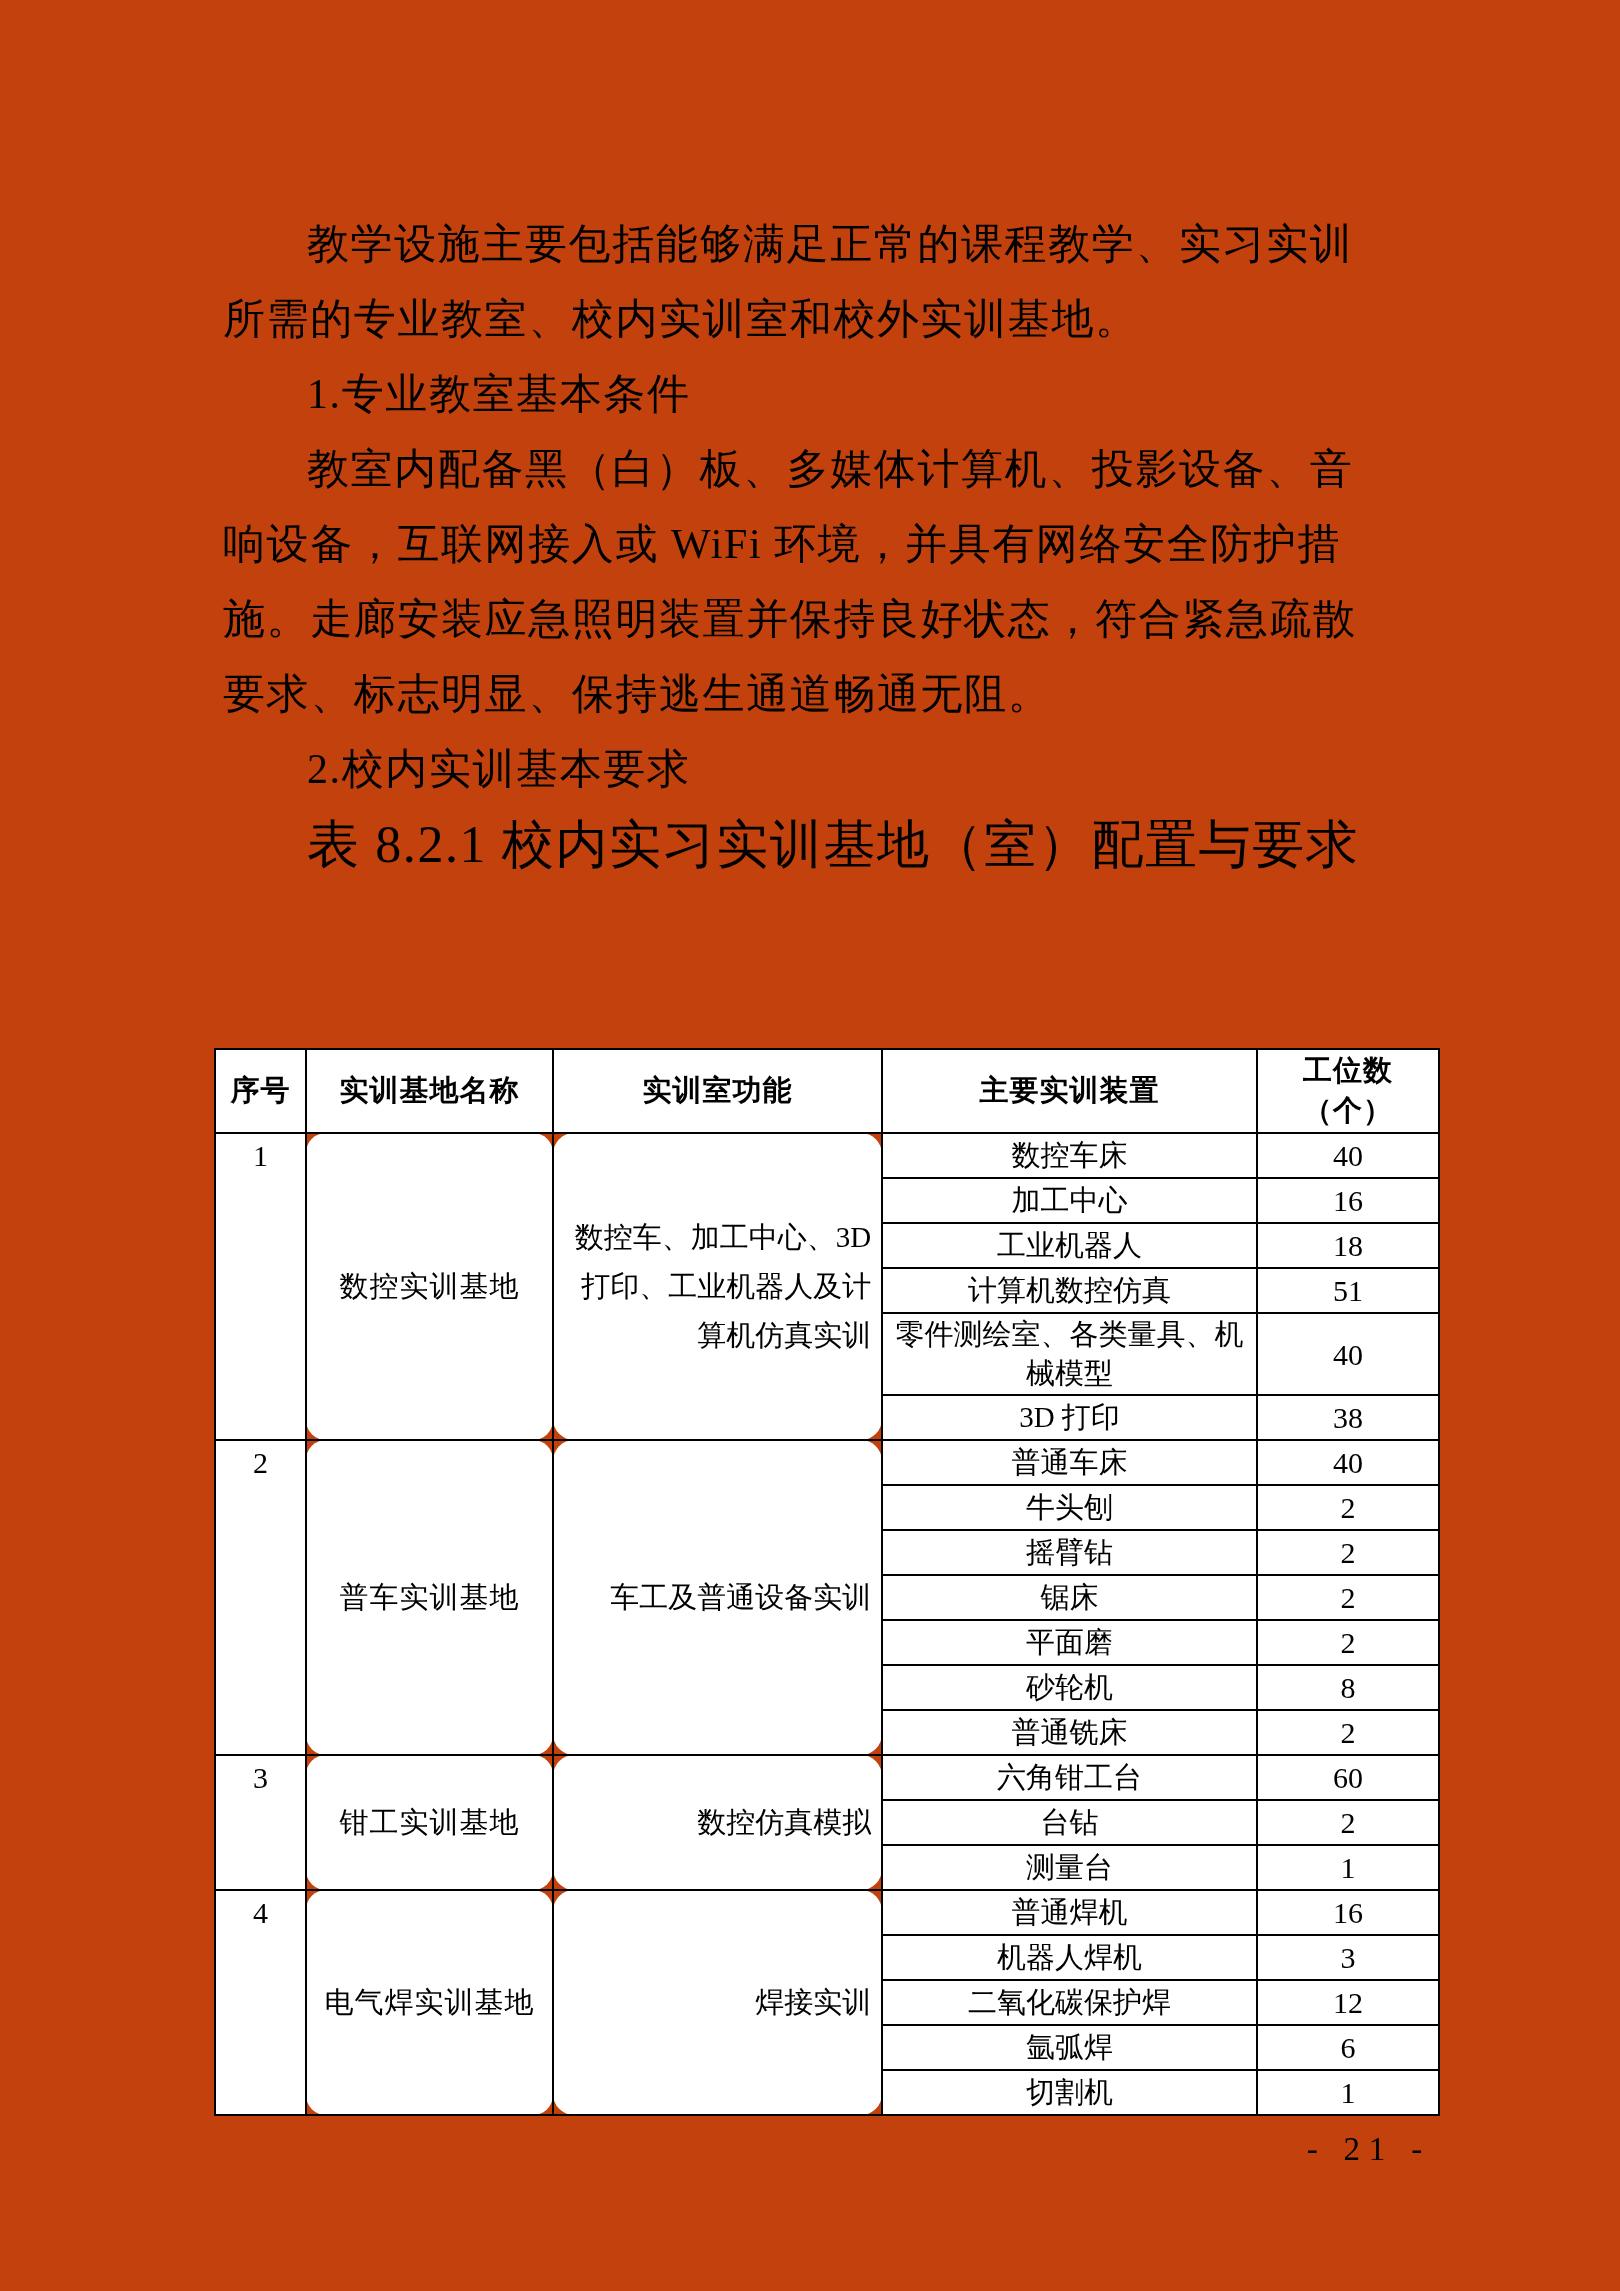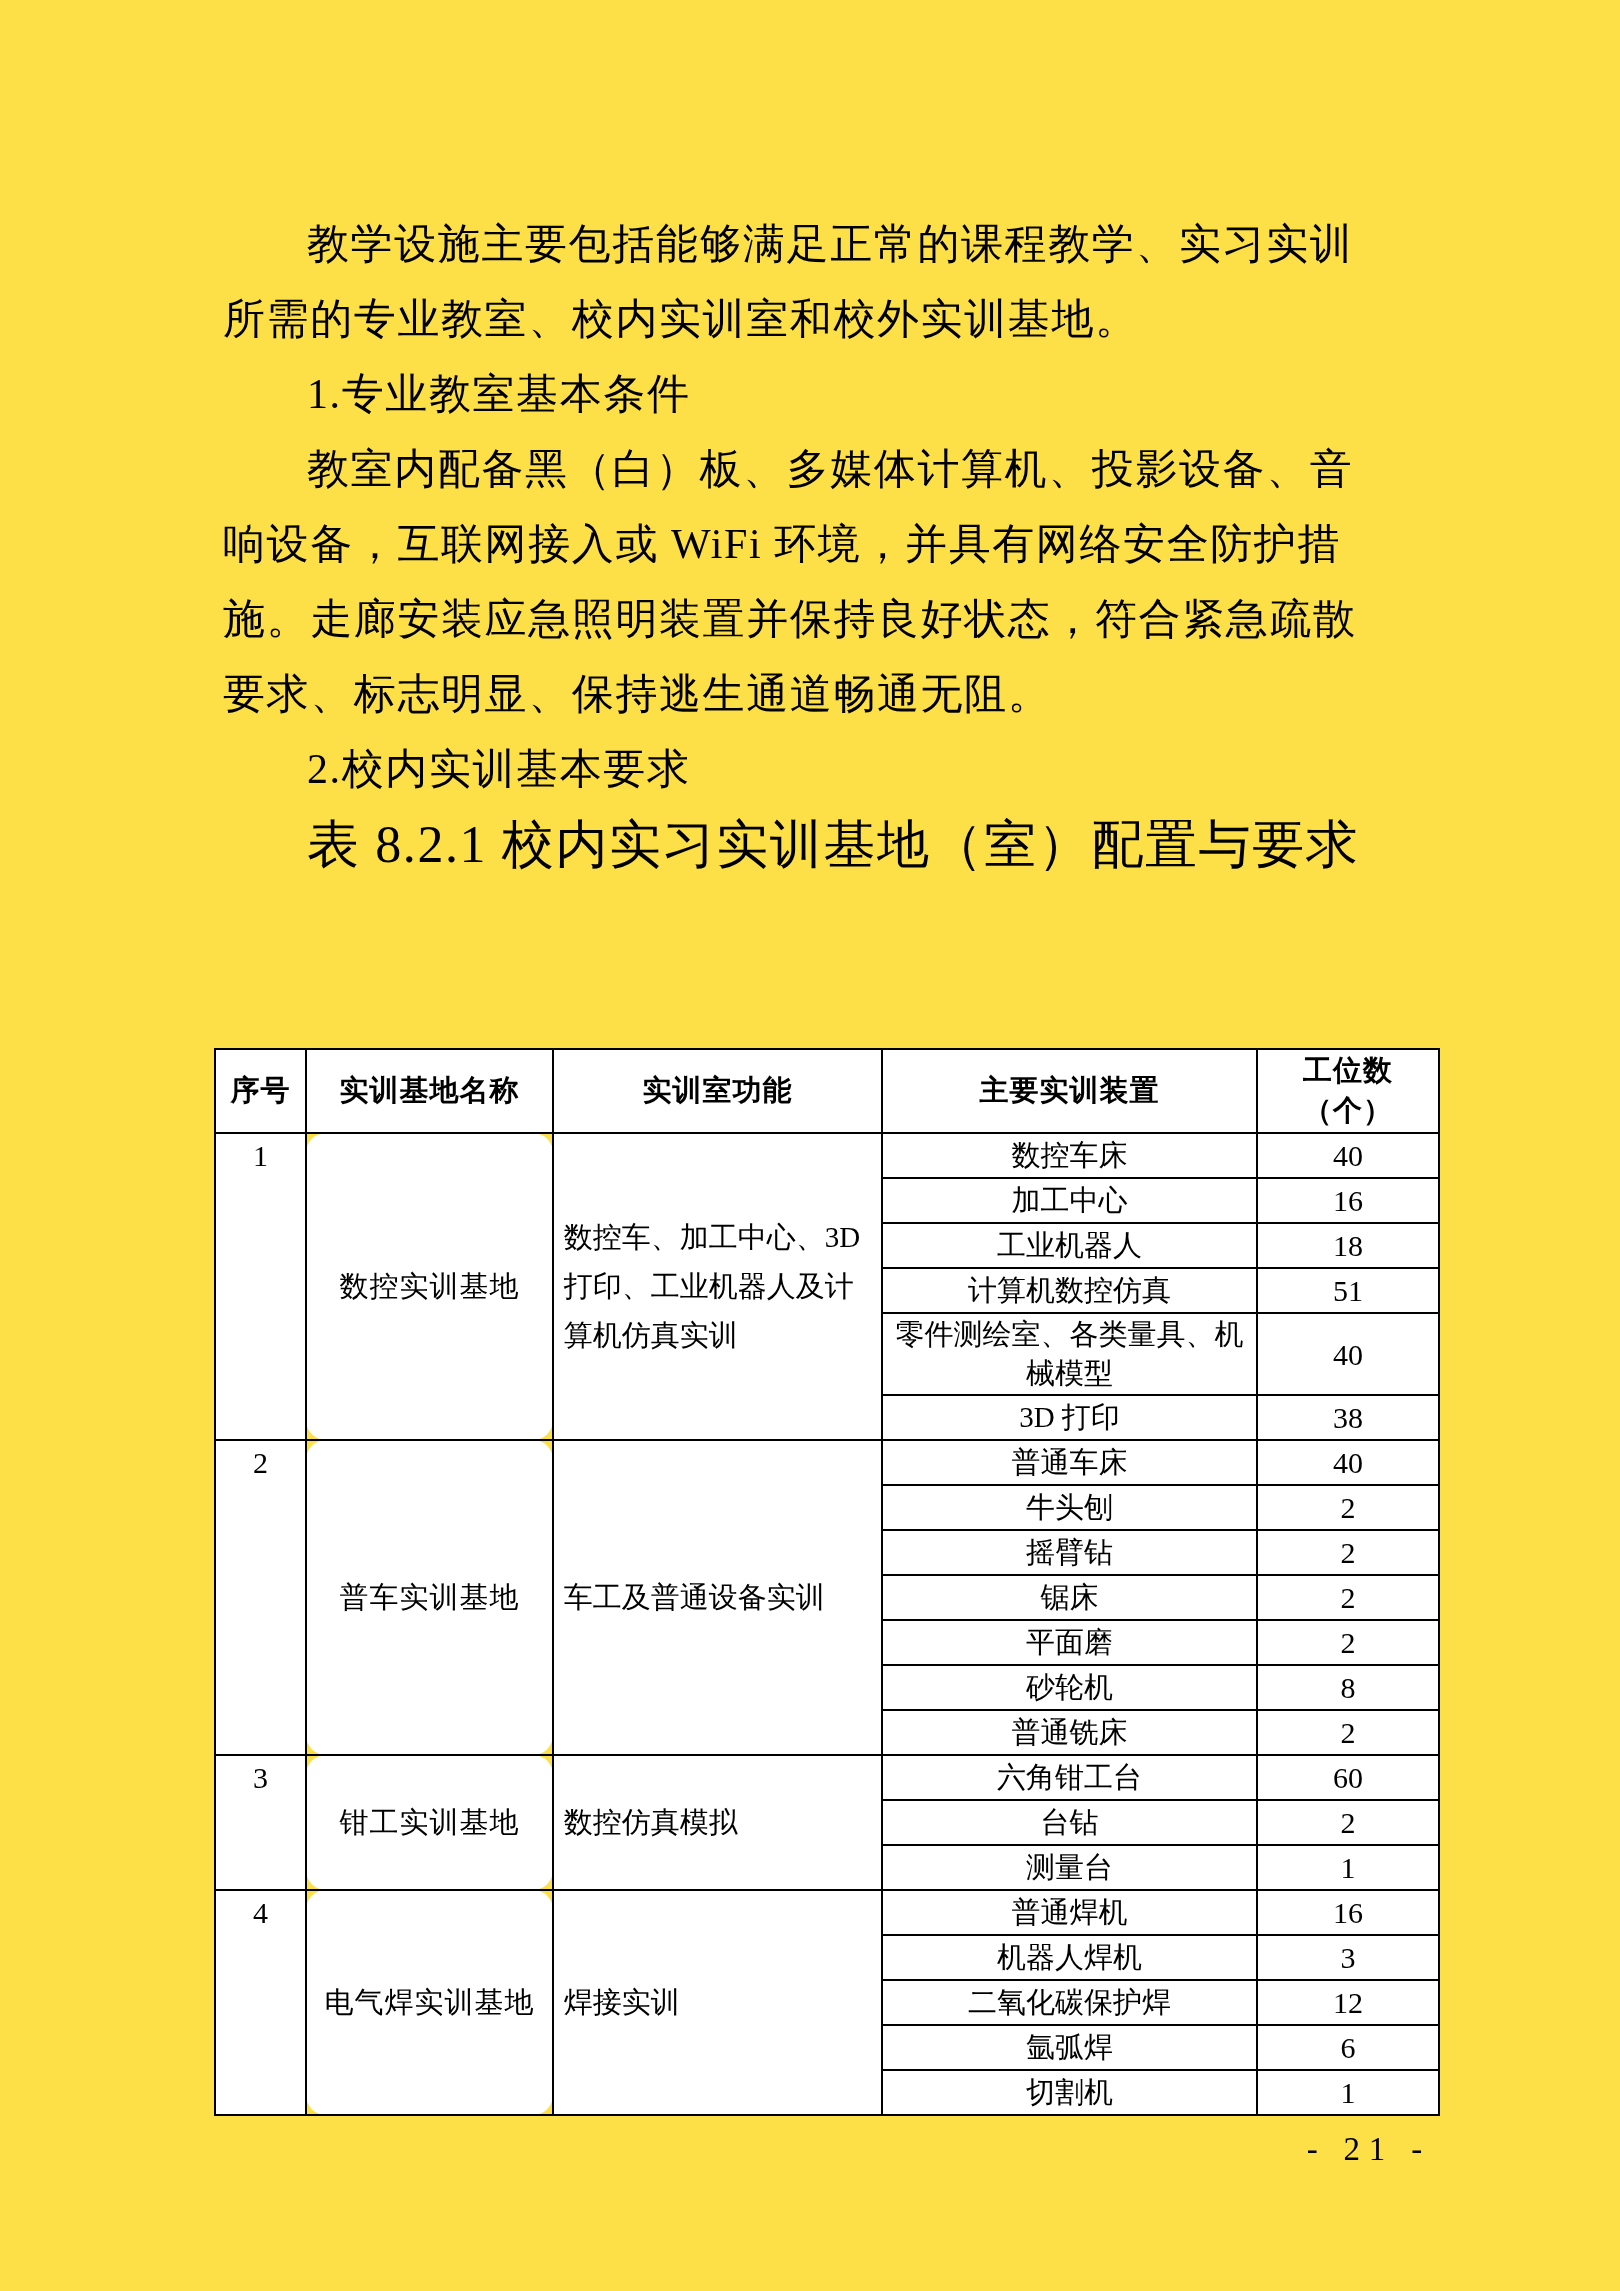--- a/index.html
+++ b/index.html
@@ -4,21 +4,21 @@
 <style>
   html, body {
     margin: 0;
     padding: 0;
     background: #ffffff;
   }
   .page {
     position: relative;
     width: 1620px;
     height: 2292px;
-    background: #fde047;
+    background: #c2410c;
     color: #000000;
     font-family: "Liberation Serif", "DejaVu Serif", serif;
     overflow: hidden;
   }
 
   
   .text-block {
     position: absolute;
     left: 223px;
     top: 207px;
@@ -79,24 +79,25 @@
   }
   td.name-cell {
     text-align: center;
     vertical-align: middle;
     line-height: 43px;
     padding: 0 7.8px;
     letter-spacing: 1px;
     border-radius: 20px;
   }
   td.func-cell {
-    text-align: left;
+    text-align: right;
     vertical-align: middle;
     line-height: 49px;
     padding: 0 9.8px;
+    border-radius: 21px;
   }
   td.device-cell {
     height: 41px;
     text-align: center;
     vertical-align: middle;
     line-height: 39px;
     padding: 1px 8.8px;
   }
   td.count-cell {
     height: 41px;

